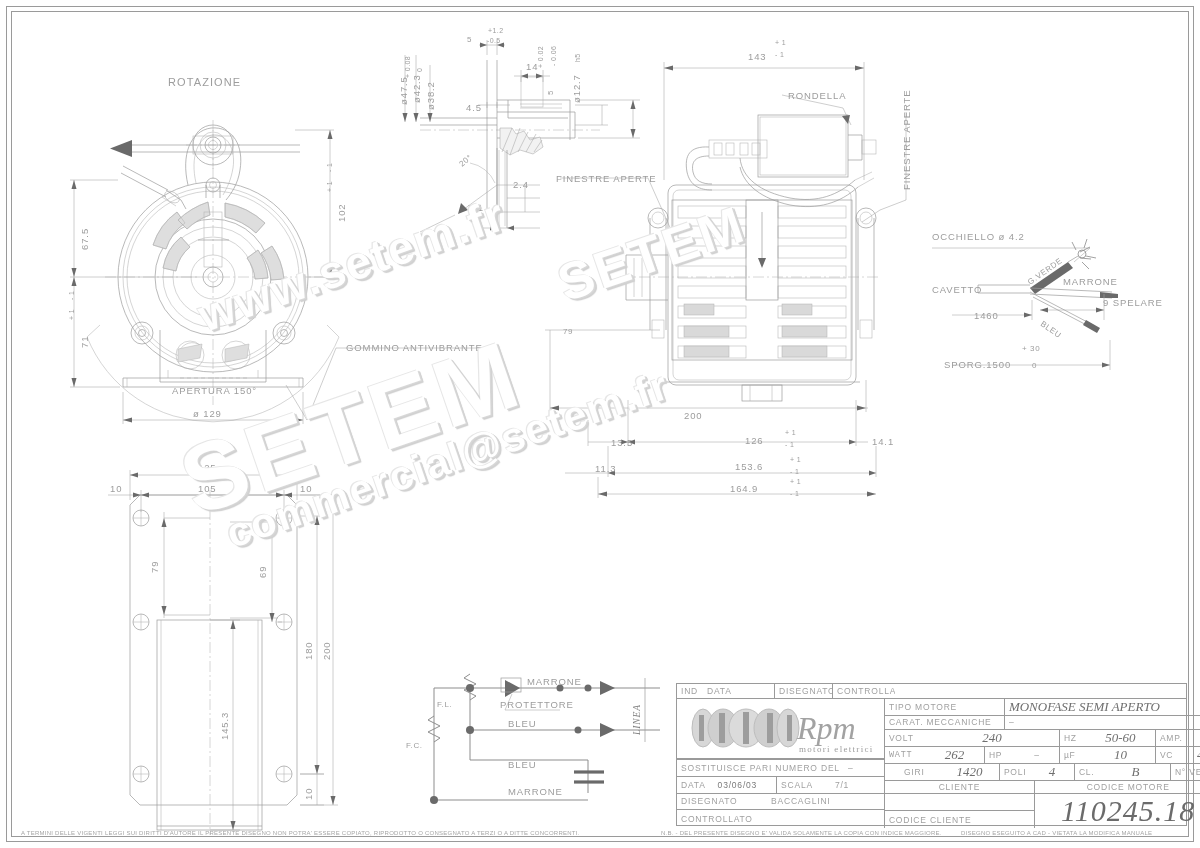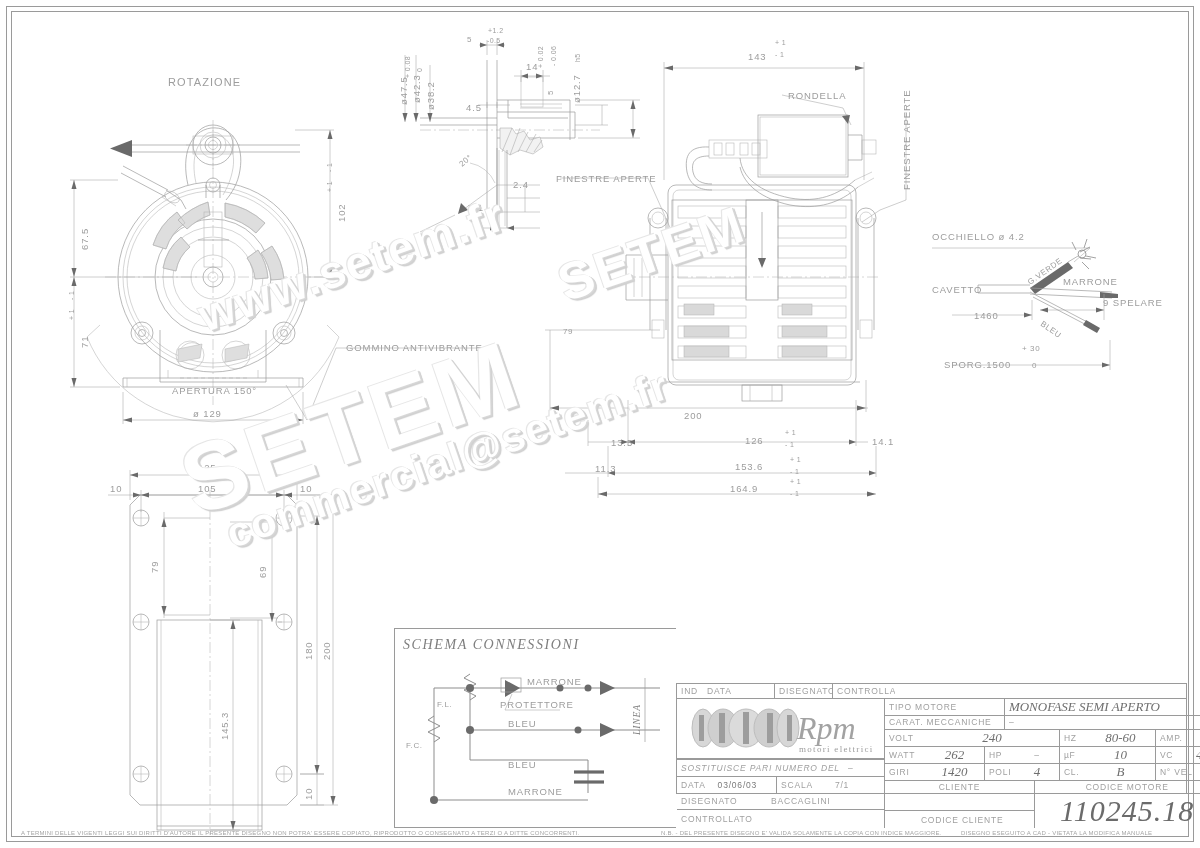--- a/index.html
+++ b/index.html
@@ -37,21 +37,21 @@
   .wm1{left:200px;top:290px;font-size:46px;transform:rotate(-19deg);
        transform-origin:left center;letter-spacing:2px;}
   .wm2{left:185px;top:430px;font-size:96px;transform:rotate(-19deg);
        transform-origin:left center;letter-spacing:4px;}
   .wm3{left:560px;top:255px;font-size:52px;transform:rotate(-19deg);
        transform-origin:left center;letter-spacing:3px;}
   .wm4{left:228px;top:512px;font-size:41px;transform:rotate(-19deg);
        transform-origin:left center;letter-spacing:2px;}
 
   
-  #titleblock{position:absolute;left:676px;top:683px;width:511px;height:111px;
+  #titleblock{position:absolute;left:676px;top:683px;width:511px;height:143px;
               border:1px solid #9a9a9a;box-sizing:border-box;background:transparent;}
   .tbrow{display:flex;border-bottom:1px solid #9a9a9a;box-sizing:border-box;}
   .tbc{box-sizing:border-box;display:flex;align-items:center;padding:0 4px;
        font-size:8.5px;letter-spacing:.8px;color:#a0a0a0;overflow:hidden;white-space:nowrap;}
   .tbc.brd{border-right:1px solid #9a9a9a;}
   .tbval{font-family:"Liberation Serif",serif;font-style:italic;color:#6f6f6f;font-size:13px;
          letter-spacing:0;}
   .ctrtxt{justify-content:center;}
 
   #schema{position:absolute;left:394px;top:628px;width:282px;height:200px;
@@ -557,24 +557,20 @@
       <text class="t" x="508" y="795">MARRONE</text>
       <text class="t ital" x="640" y="735" transform="rotate(-90 640 735)" font-size="12">LINEA</text>
     </g>
   </svg>
 
   <div class="wm wm1">www.setem.fr</div>
   <div class="wm wm2">SETEM</div>
   <div class="wm wm3">SETEM</div>
   <div class="wm wm4">commercial@setem.fr</div>
 
-  <div id="schema">
-    <div style="position:absolute;left:8px;top:8px;font-family:'Liberation Serif',serif;
-                font-style:italic;font-size:14px;letter-spacing:1.6px;color:#7e7e7e;">SCHEMA CONNESSIONI</div>
-  </div>
 
   <div id="titleblock">
 
     <div class="tbrow" style="height:15px;">
       <div class="tbc" style="width:26px;">IND</div>
       <div class="tbc brd" style="width:72px;">DATA</div>
       <div class="tbc brd" style="width:58px;">DISEGNATO</div>
       <div class="tbc" style="width:62px;">CONTROLLATO</div>
     </div>
 
@@ -595,21 +591,21 @@
               <rect x="52" y="3" width="6" height="32" fill="#9d9d9d"></rect>
               <rect x="76" y="4" width="6" height="30" fill="#9d9d9d"></rect>
               <rect x="96" y="6" width="5" height="26" fill="#9d9d9d"></rect>
             </g>
             <text x="120" y="40" font-family="Liberation Serif, serif" font-style="italic" font-size="32" fill="#a2a2a2">Rpm</text>
             <text x="122" y="53" font-family="Liberation Serif, serif" font-size="9" letter-spacing="1.3" fill="#9d9d9d">motori elettrici</text>
           </svg>
         </div>
         <div style="flex:1;border-bottom:1px solid #9a9a9a;"></div>
         <div class="tbrow" style="height:17px;border-bottom:1px solid #9a9a9a;">
-          <div class="tbc" style="flex:1;font-style:italic;">SOSTITUISCE PARI NUMERO DEL</div>
+          <div class="tbc" style="flex:1;">SOSTITUISCE PARI NUMERO DEL</div>
           <div class="tbc" style="width:40px;">–</div>
         </div>
         <div class="tbrow" style="height:17px;">
           <div class="tbc brd" style="width:100px;">
             <span>DATA</span>
             <span style="margin-left:12px;color:#7a7a7a;">03/06/03</span>
           </div>
           <div class="tbc" style="flex:1;align-items:center;">
             <span>SCALA</span>
             <span style="margin-left:22px;">7/1</span>
@@ -633,57 +629,57 @@
 
         <div class="tbrow" style="height:18px;">
           <div class="tbc brd" style="width:120px;">CARAT. MECCANICHE</div>
           <div class="tbc" style="flex:1;">–</div>
         </div>
 
         <div class="tbrow" style="height:19px;">
           <div class="tbc" style="width:40px;">VOLT</div>
           <div class="tbc tbval ctrtxt brd" style="width:135px;">240</div>
           <div class="tbc" style="width:26px;">HZ</div>
-          <div class="tbc tbval ctrtxt brd" style="width:70px;">80-60</div>
+          <div class="tbc tbval ctrtxt brd" style="width:70px;">50-60</div>
           <div class="tbc" style="width:36px;">AMP.</div>
           <div class="tbc ctrtxt" style="flex:1;">–</div>
         </div>
 
         <div class="tbrow" style="height:19px;">
-          <div class="tbc" style="width:40px;">WATT</div>
+          <div class="tbc" style="width:40px;font-family:Liberation Mono, monospace;">WATT</div>
           <div class="tbc tbval ctrtxt brd" style="width:60px;">262</div>
           <div class="tbc" style="width:30px;">HP</div>
           <div class="tbc ctrtxt brd" style="width:45px;">–</div>
           <div class="tbc" style="width:26px;">µF</div>
           <div class="tbc tbval ctrtxt brd" style="width:70px;">10</div>
           <div class="tbc" style="width:36px;">VC</div>
           <div class="tbc tbval ctrtxt" style="flex:1;">450</div>
         </div>
 
         <div class="tbrow" style="height:19px;">
-          <div class="tbc" style="width:40px;">GIRI</div>
+          <div class="tbc" style="width:40px;margin-left:15px;">GIRI</div>
           <div class="tbc tbval ctrtxt brd" style="width:60px;">1420</div>
           <div class="tbc" style="width:30px;">POLI</div>
           <div class="tbc tbval ctrtxt brd" style="width:45px;">4</div>
           <div class="tbc" style="width:26px;">CL.</div>
           <div class="tbc tbval ctrtxt brd" style="width:70px;">B</div>
           <div class="tbc" style="width:36px;">N° VEL.</div>
           <div class="tbc tbval ctrtxt" style="flex:1;">1</div>
         </div>
 
         <div class="tbrow" style="height:17px;">
           <div class="tbc ctrtxt brd" style="width:150px;">CLIENTE</div>
           <div class="tbc ctrtxt" style="flex:1;">CODICE MOTORE</div>
         </div>
 
         <div style="display:flex;flex:1;">
           <div style="width:150px;border-right:1px solid #9a9a9a;box-sizing:border-box;
                       display:flex;flex-direction:column;">
             <div style="flex:1;border-bottom:1px solid #9a9a9a;"></div>
-            <div class="tbc" style="height:17px;margin-left:32px;">CODICE CLIENTE</div>
+            <div class="tbc" style="height:17px;">CODICE CLIENTE</div>
           </div>
           <div style="flex:1;display:flex;align-items:center;justify-content:center;
                       font-family:'Liberation Serif',serif;font-style:italic;
                       font-size:30px;color:#6b6b6b;letter-spacing:1px;">110245.18</div>
         </div>
 
       </div>
     </div>
   </div>
 

